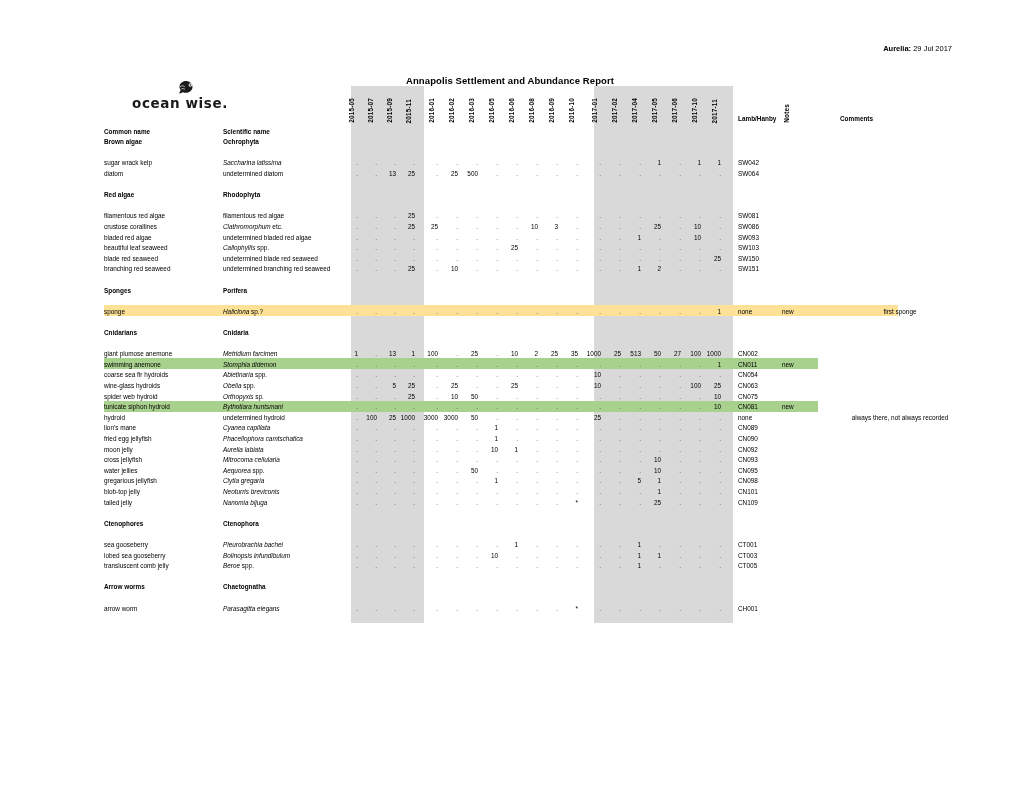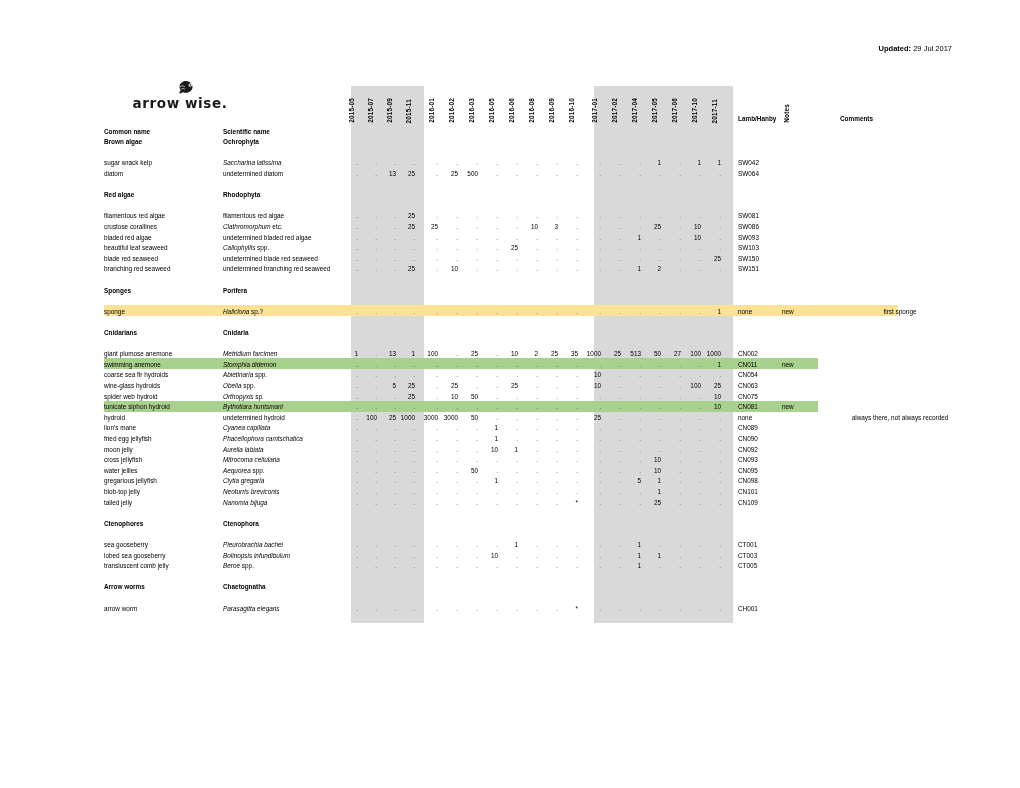--- a/index.html
+++ b/index.html
@@ -173,35 +173,36 @@
   <div class="band" id="band-2015"></div>
   <div class="band" id="band-2017"></div>
 
   <div id="highlight-layer">
       <div class="hl-row" style="top: 305.2px; left: 104px; width: 794px; background: rgb(252, 225, 151);"></div>
       <div class="hl-row" style="top: 358.2px; left: 104px; width: 714px; background: rgb(169, 209, 142);"></div>
       <div class="hl-row" style="top: 400.6px; left: 104px; width: 714px; background: rgb(169, 209, 142);"></div>
     </div>
 
   <div id="updated-line">
-    <span class="lbl">Updated:</span>
+    <span class="lbl">Aurelia:</span>
     <span>29 Jul 2017</span>
   </div>
 
+  <div id="report-title">Annapolis Settlement and Abundance Report</div>
 
   <div id="logo-block">
     <svg id="logo-mark" viewBox="0 0 44 32">
       <g fill="#1a1a1a">
         <path d="M22 2c-7.2 0-13 5.2-13 11.6 0 2.4.8 4.6 2.2 6.5l-2.6 5.8c-.3.7.4 1.4 1.1 1.1l6.3-2.7c1.9.8 4 1.3 6 1.3 7.2 0 13-5.2 13-11.6S29.2 2 22 2z"></path>
         <circle cx="30.5" cy="10" r="3.4" fill="#ffffff"></circle>
         <circle cx="30.5" cy="10" r="1.6" fill="#1a1a1a"></circle>
         <path d="M10 13.5c3-2.6 7-2.4 9.6.3M12.5 18.2c2.6-1.6 5.6-1.3 7.6.7" stroke="#ffffff" stroke-width="1.4" fill="none"></path>
       </g>
     </svg>
-    <div id="logo-word">arrow wise.</div>
+    <div id="logo-word">ocean wise.</div>
   </div>
 
   <div id="head-row">
       <div class="col-head" style="left: 349px;">2015-05</div>
       <div class="col-head" style="left: 368px;">2015-07</div>
       <div class="col-head" style="left: 387px;">2015-09</div>
       <div class="col-head" style="left: 406px;">2015-11</div>
       <div class="col-head" style="left: 429px;">2016-01</div>
       <div class="col-head" style="left: 449px;">2016-02</div>
       <div class="col-head" style="left: 469px;">2016-03</div>

